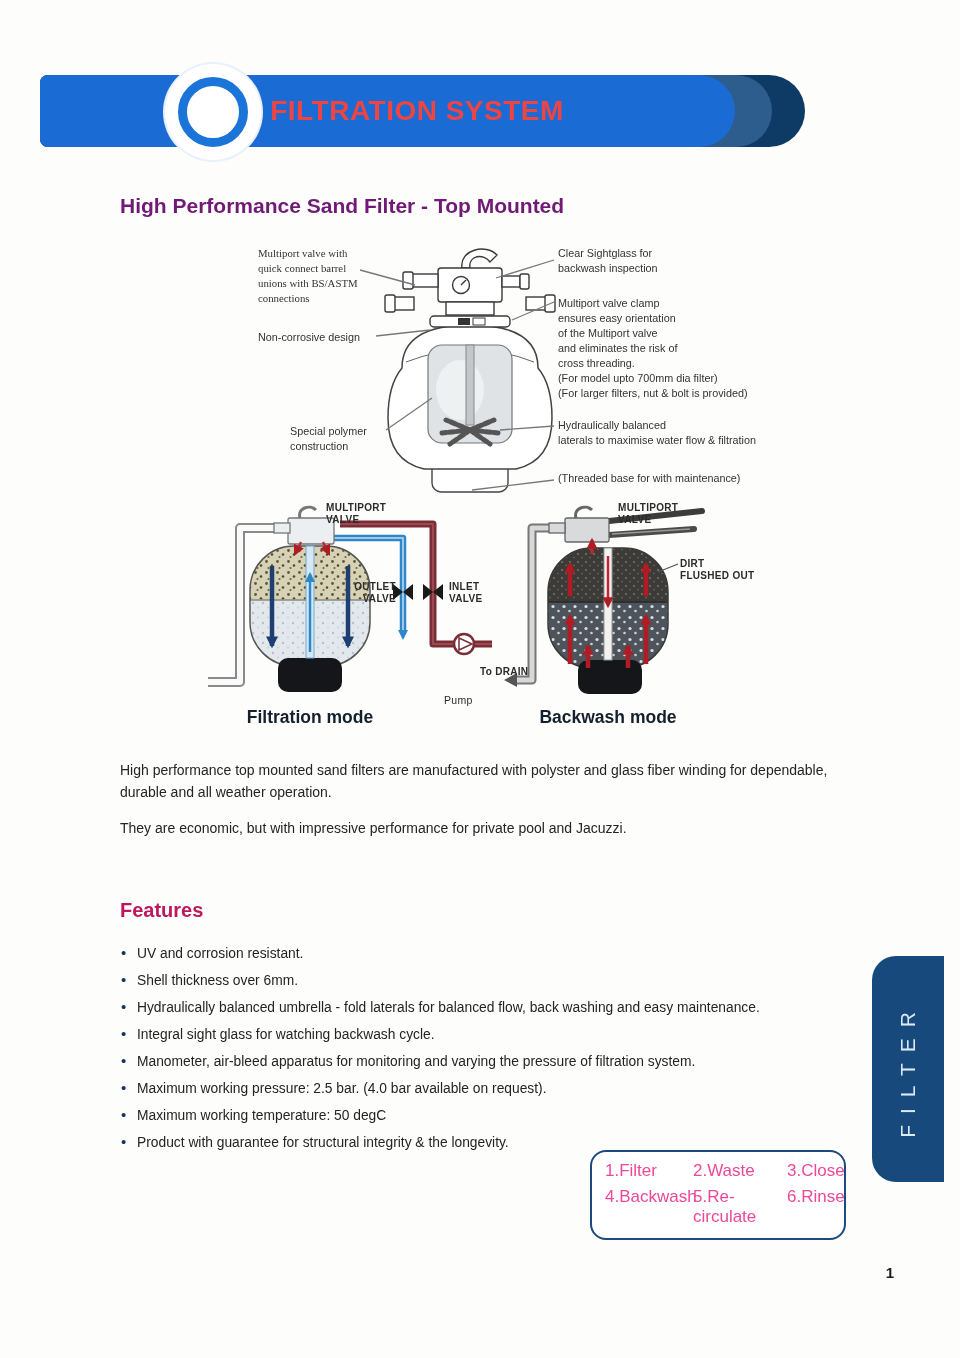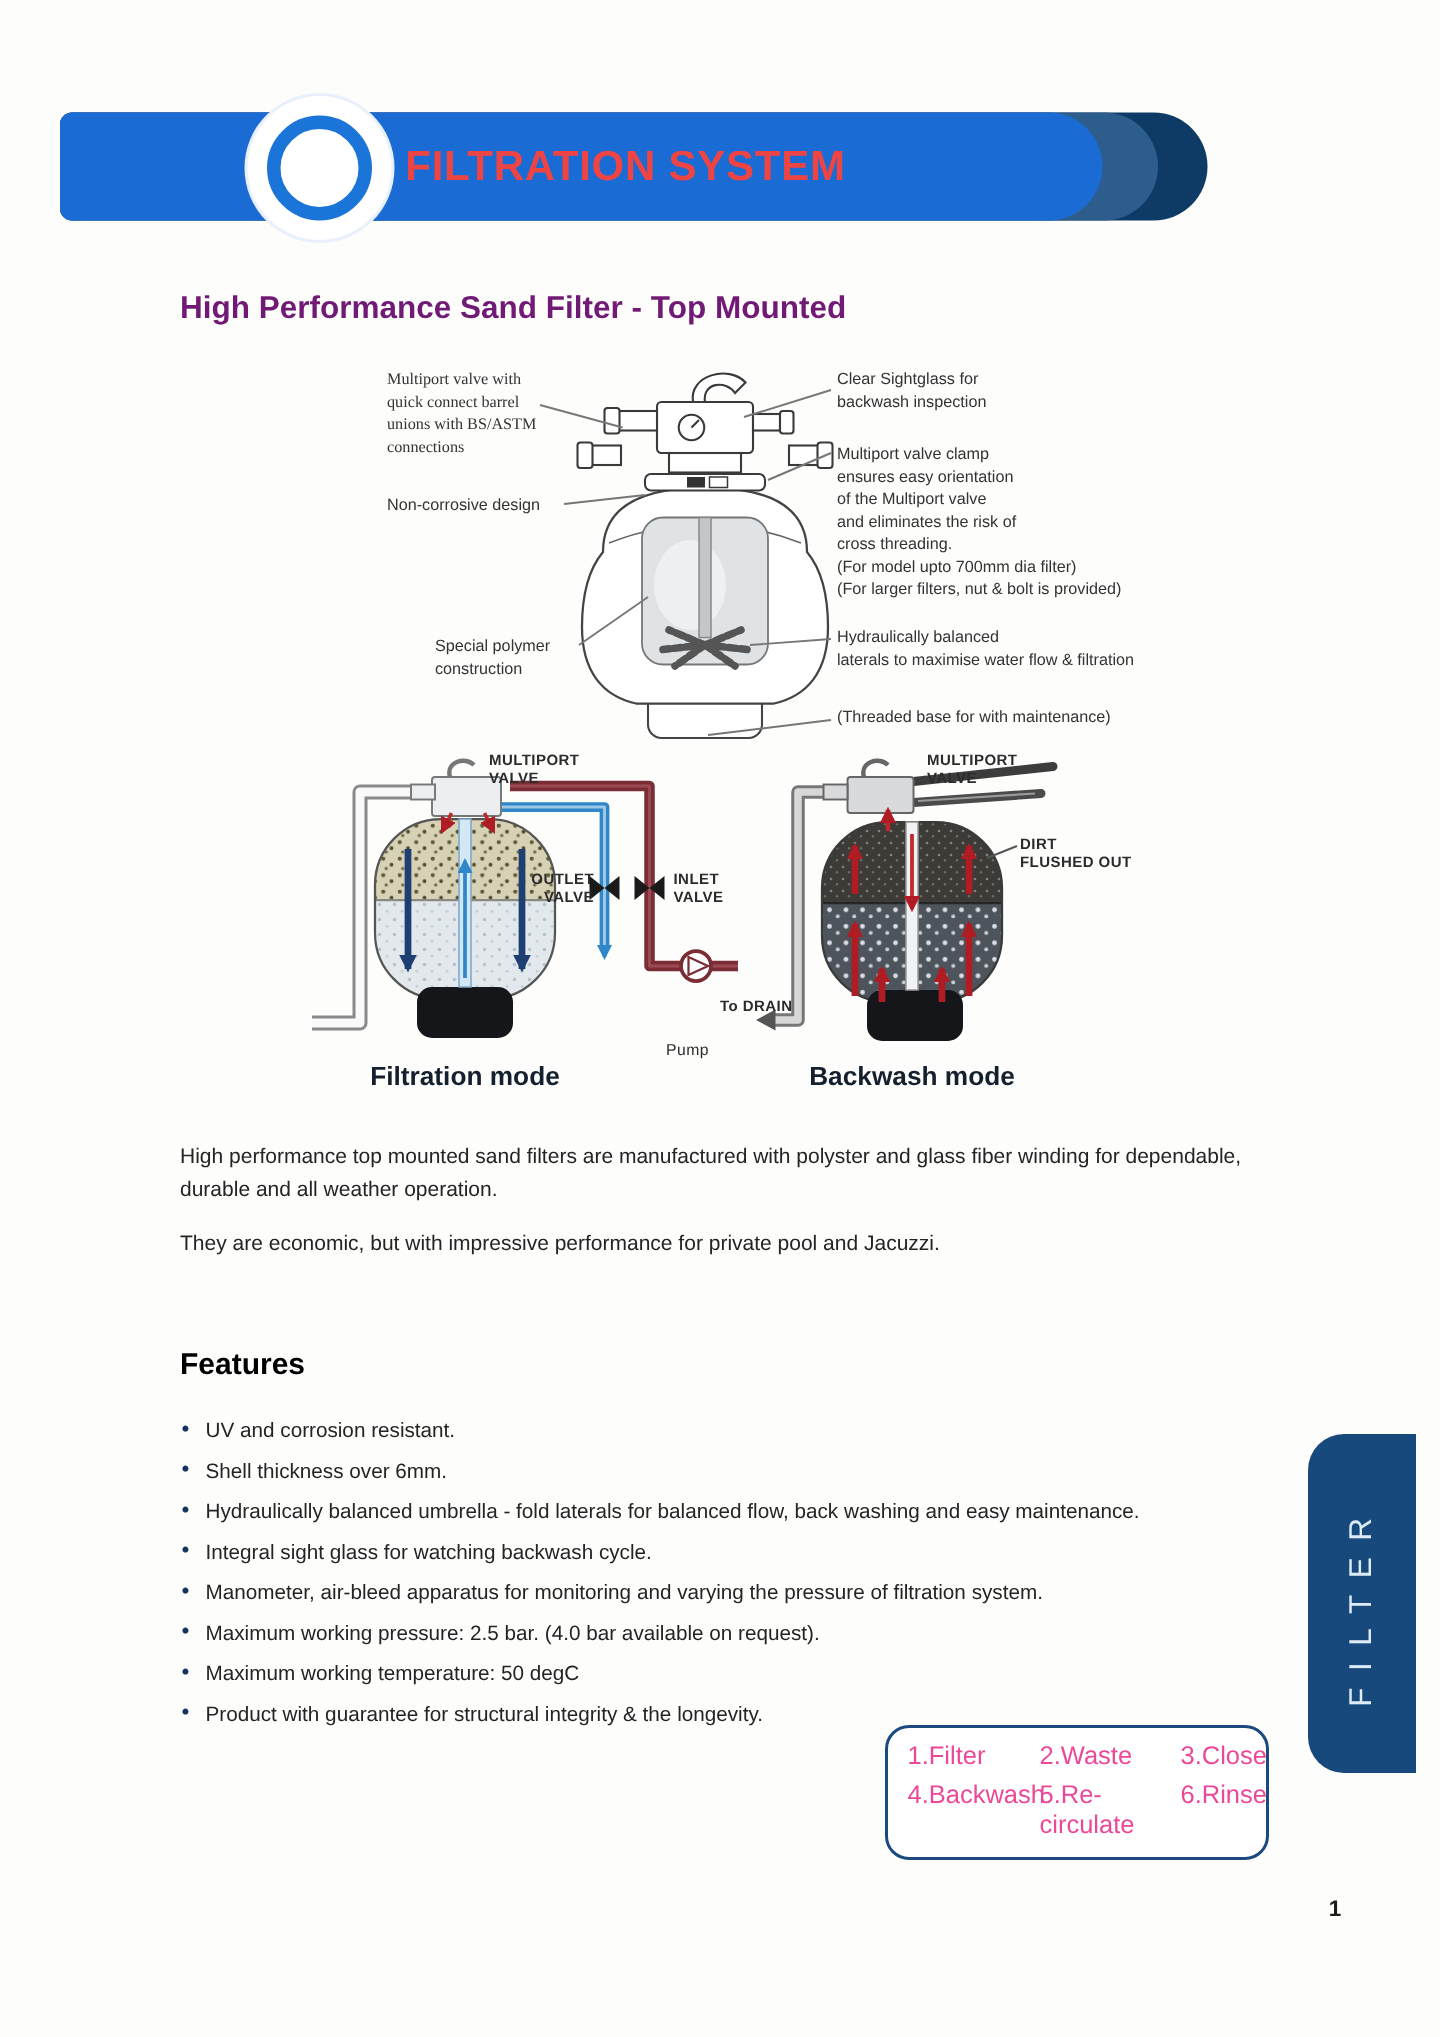--- a/index.html
+++ b/index.html
@@ -39,21 +39,21 @@
   .bw-valve  { left:618px; top:262px; width:95px; }
   .bw-dirt   { left:680px; top:318px; width:90px; }
   .mode-caption { position:absolute; top:467px; width:170px; text-align:center; font-size:17.5px; font-weight:bold; color:#14202e; }
   .cap-filtration { left:225px; }
   .cap-backwash   { left:523px; }
 
   
   .para { position:absolute; left:120px; width:738px; font-size:14px; line-height:1.55; color:#242424; }
   .para-1 { top:760px; }
   .para-2 { top:818px; }
-  .features-heading { position:absolute; left:120px; top:899px; font-size:20px; font-weight:bold; color:#000000; }
+  .features-heading { position:absolute; left:120px; top:899px; font-size:20px; font-weight:bold; color:#be185d; }
   .features-list { position:absolute; left:120px; top:946px; width:735px; list-style:none; }
   .features-list li { position:relative; padding-left:17px; margin-bottom:12px; font-size:13.8px; line-height:15px; color:#242424; }
   .features-list li::before { content:"\2022"; position:absolute; left:1px; top:-1px; color:#16335c; font-size:15px; }
 
   
   .functions-box { position:absolute; left:590px; top:1150px; width:256px; height:90px; border:2.5px solid #1c4a7e;
                    border-radius:16px; background:#ffffff; padding:9px 13px 0 13px; }
   .functions-title { font-size:14.5px; font-weight:bold; color:#1d7ab8; margin-bottom:7px; }
   .functions-grid { display:grid; grid-template-columns:88px 94px 48px; row-gap:6px; font-size:17px; color:#ec4899; }
 

